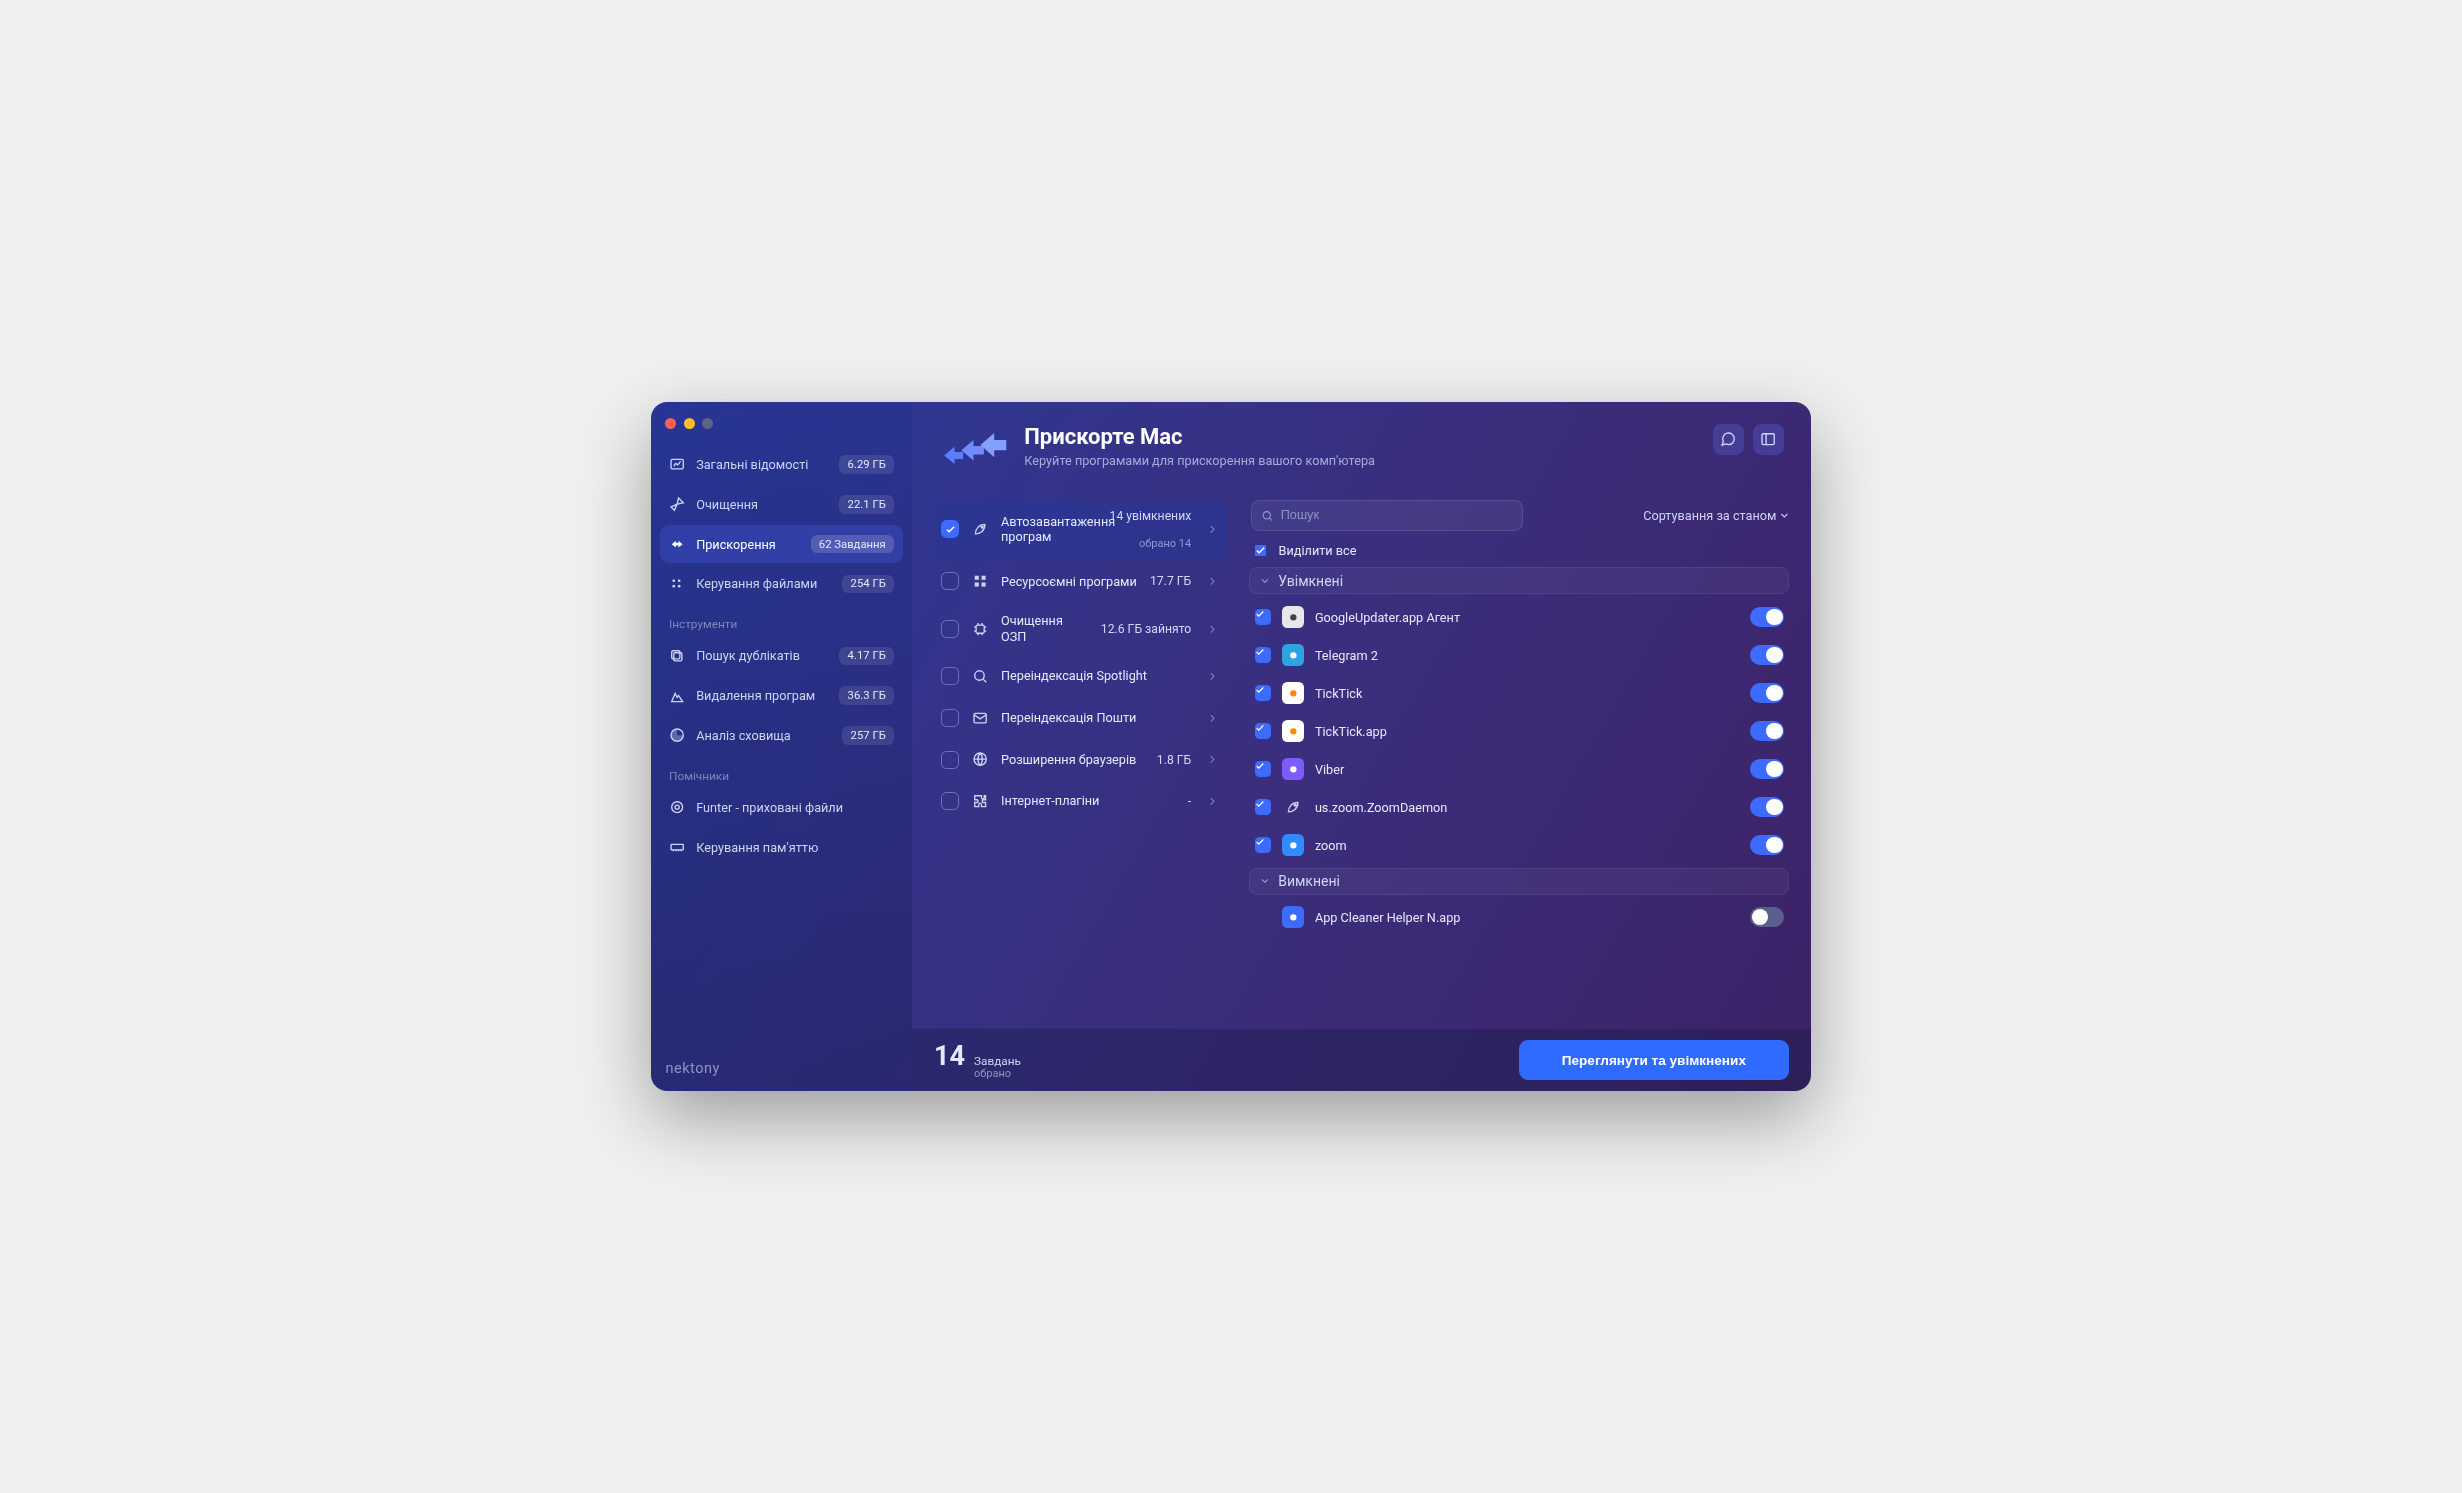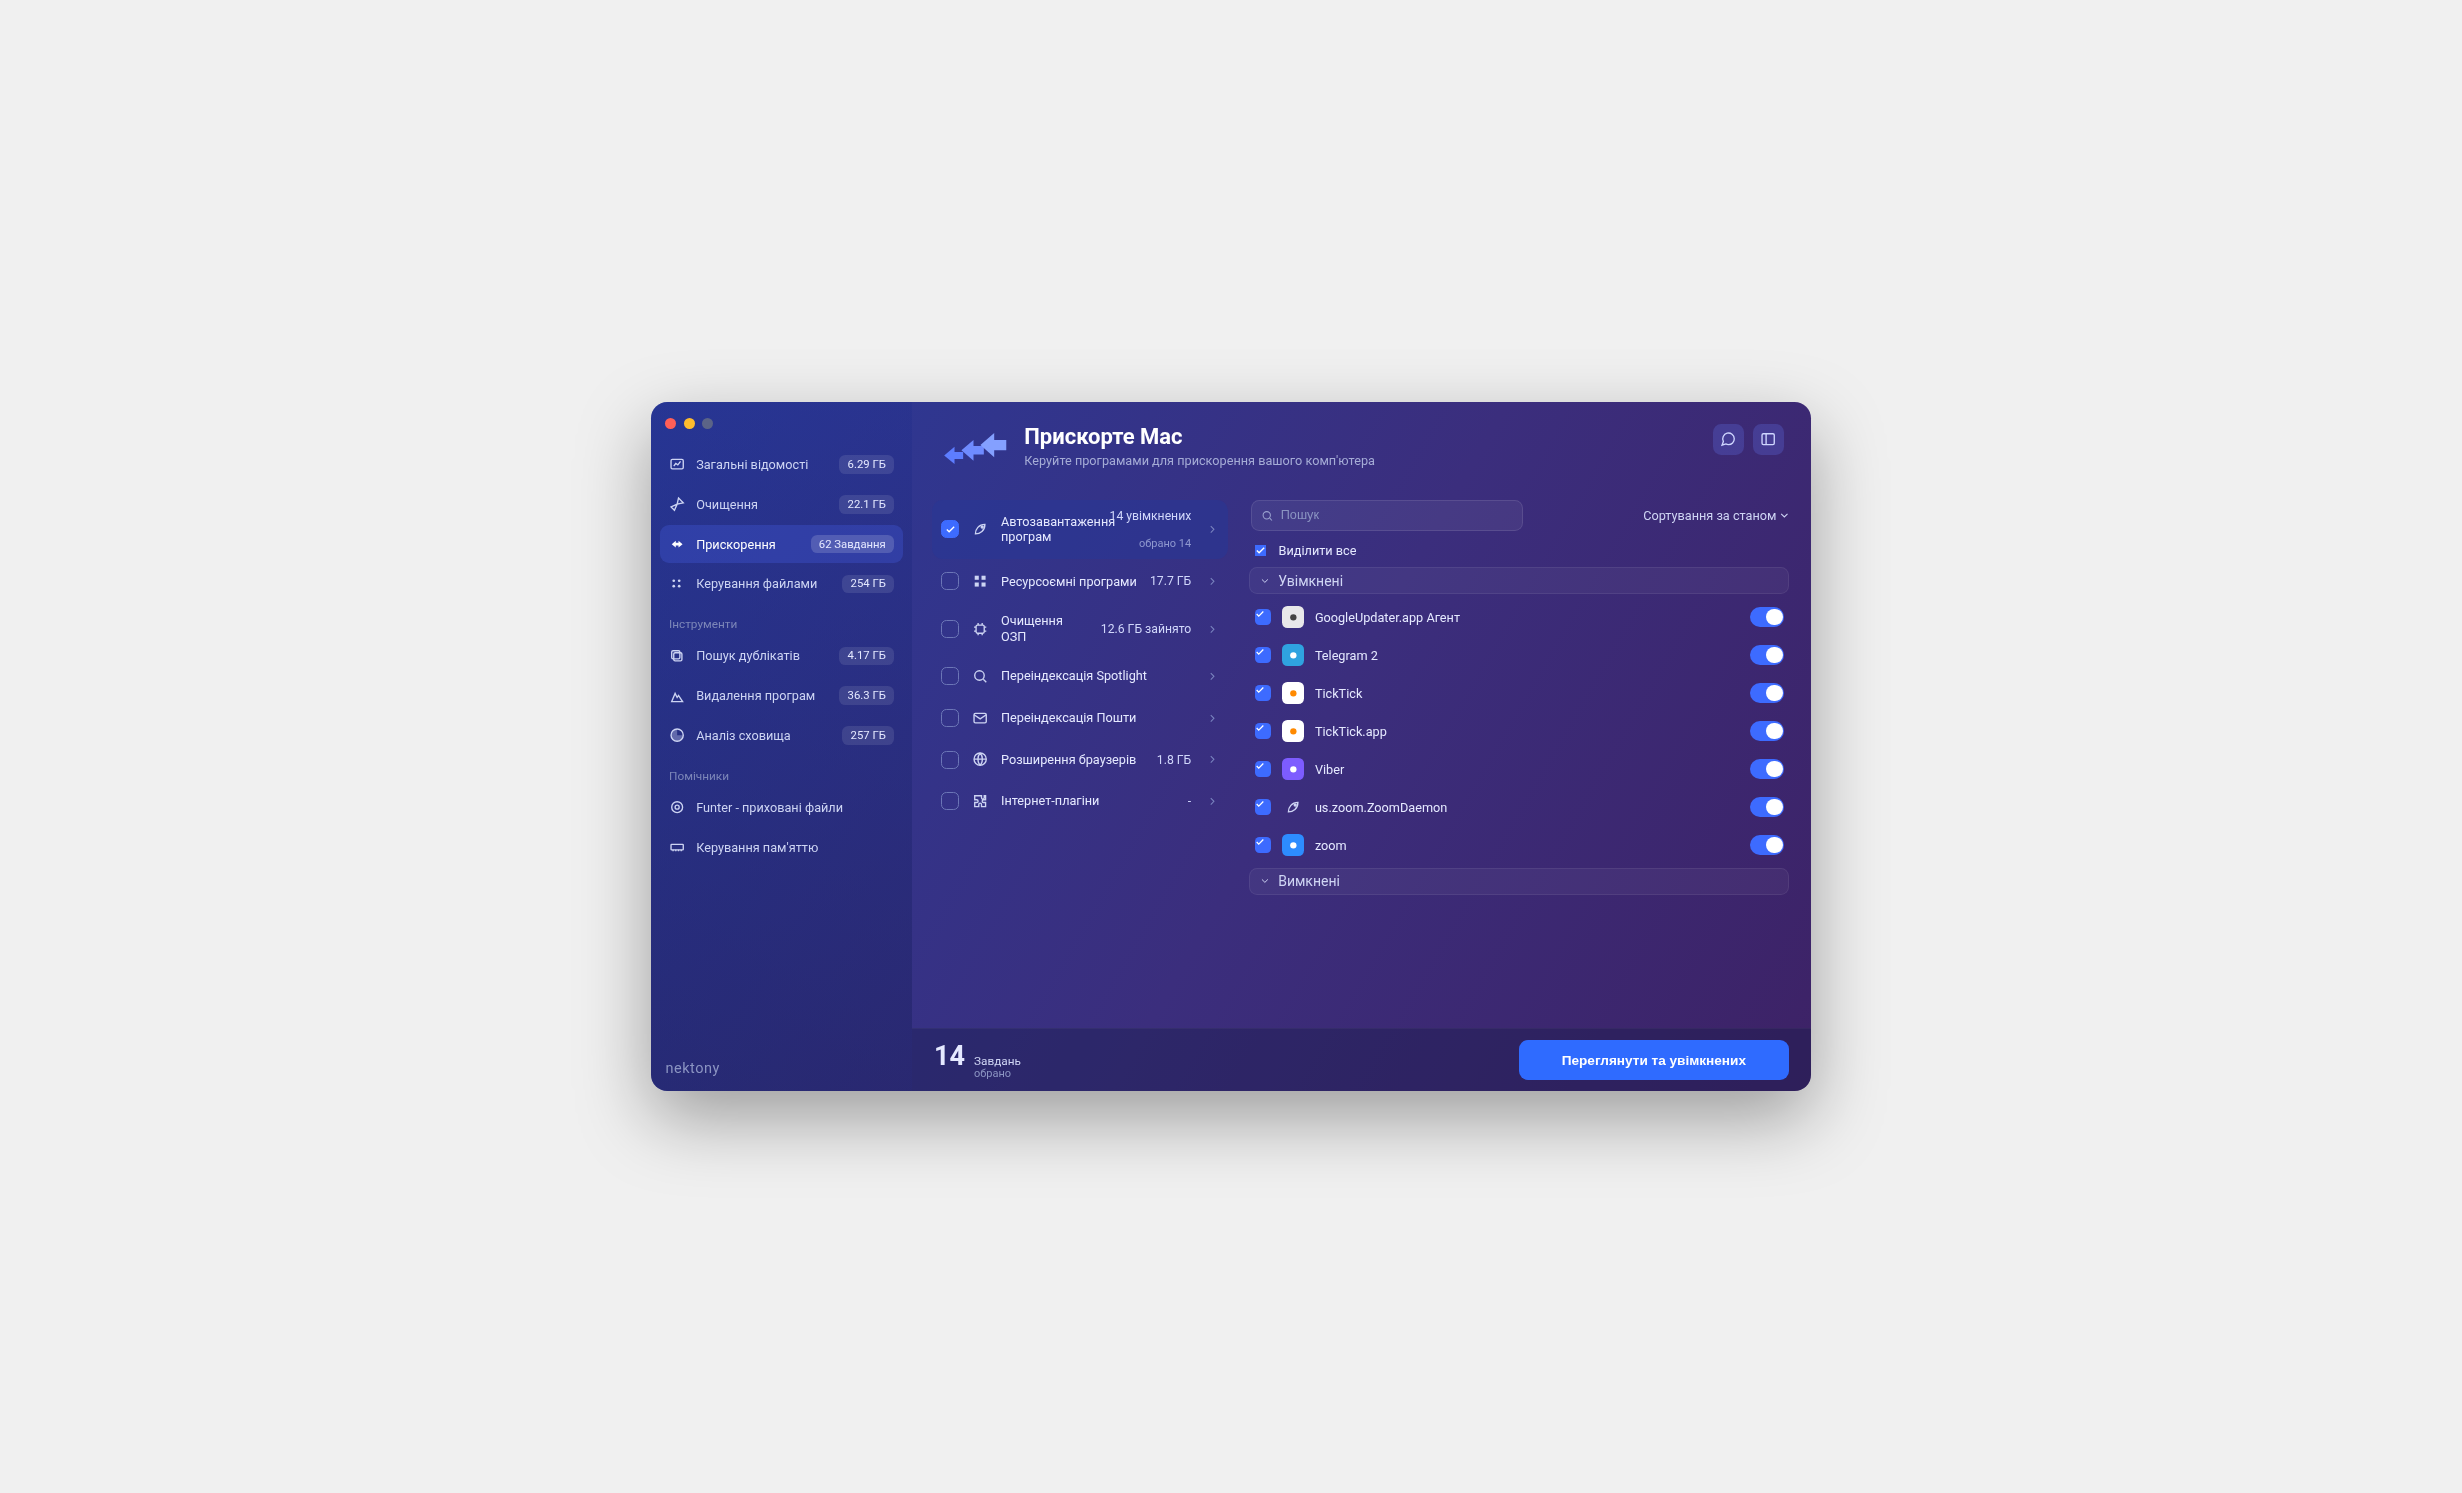--- a/index.html
+++ b/index.html
@@ -622,20 +622,32 @@
               </div>
             </div>
 
           <div class="group-header">
             <svg width="11.8" height="11.8" viewBox="0 0 24 24" fill="none" stroke="currentColor" stroke-width="2">
                 <polyline points="6 9 12 15 18 9"></polyline>
               </svg>
             <span>Вимкнені</span>
           </div>
           <div id="apps-disabled">
+              <div class="app-row">
+                <span class="chk "></span>
+                <span class="app-ico" style="background:#3d6bff;color:#fff">
+                  <svg width="12.7" height="12.7" viewBox="0 0 24 24" fill="currentColor">
+                    <circle cx="12" cy="12" r="6"></circle>
+                  </svg>
+                </span>
+                <span class="app-name">App Cleaner Helper N.app</span>
+                <span class="toggle off">
+                  <span class="knob"></span>
+                </span>
+              </div>
             </div>
         </div>
       </div>
     </div>
 
     <div class="footer">
       <div class="footer-count">
         <span class="n">14</span>
         <span class="lbls">
           <span class="l1">Завдань</span>

